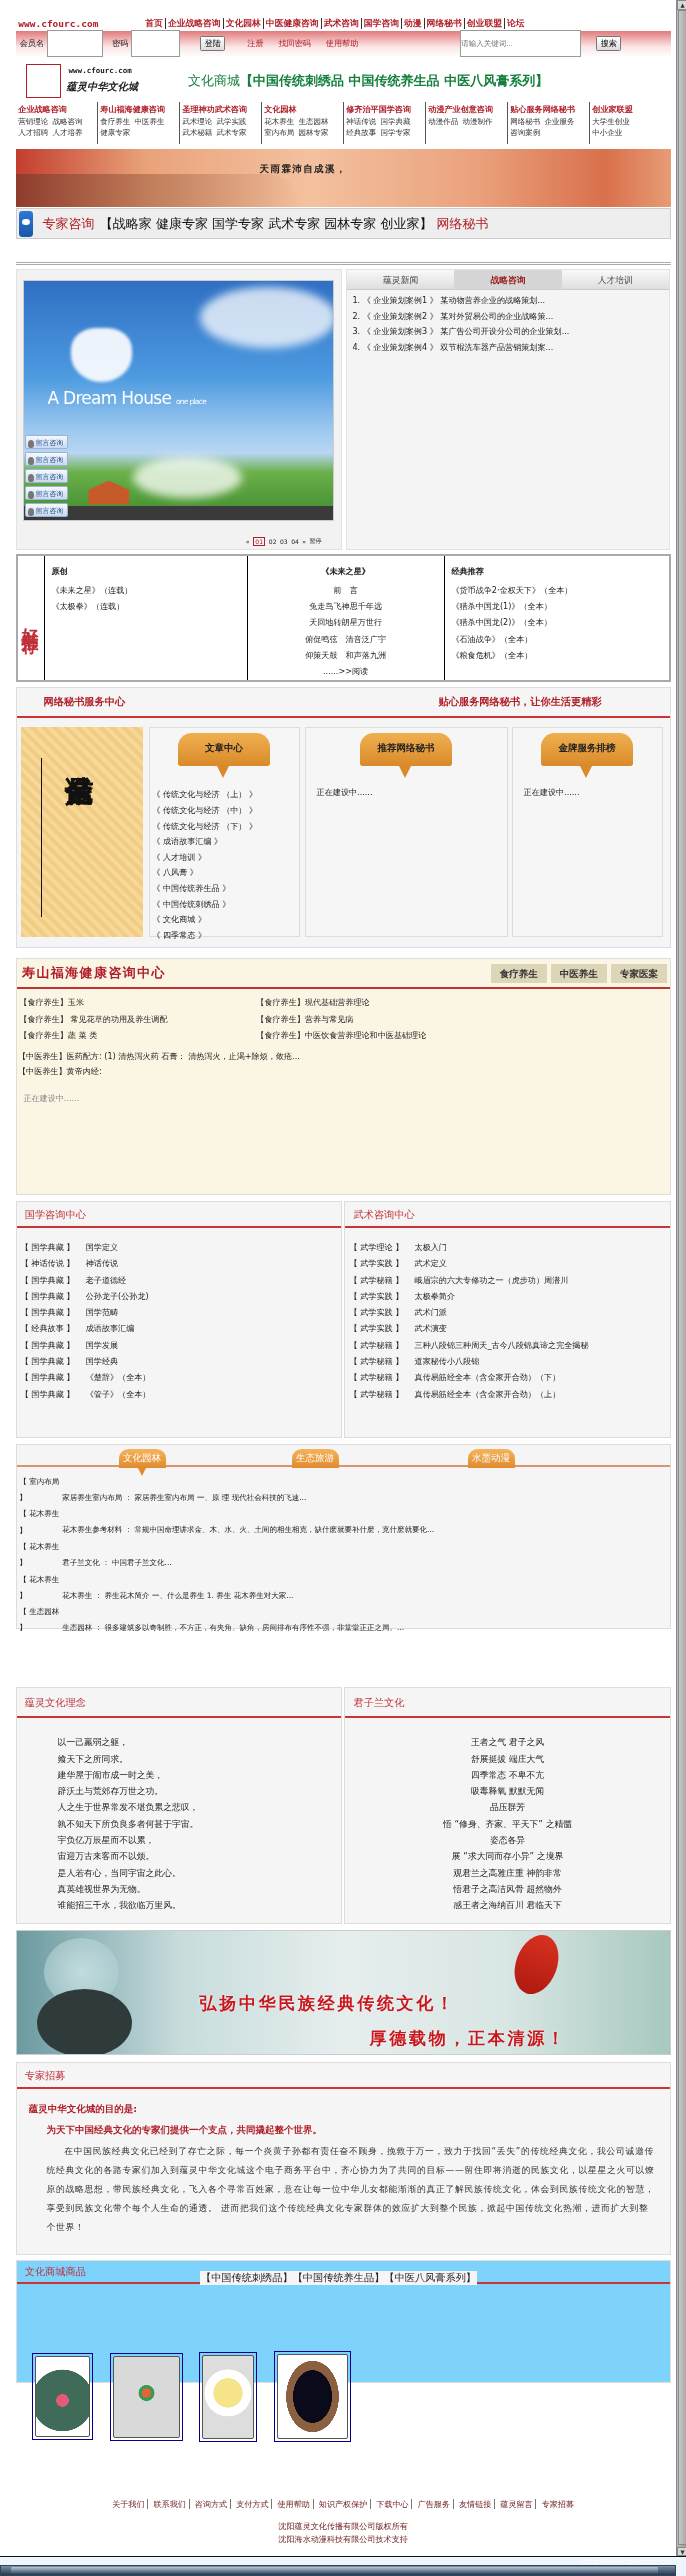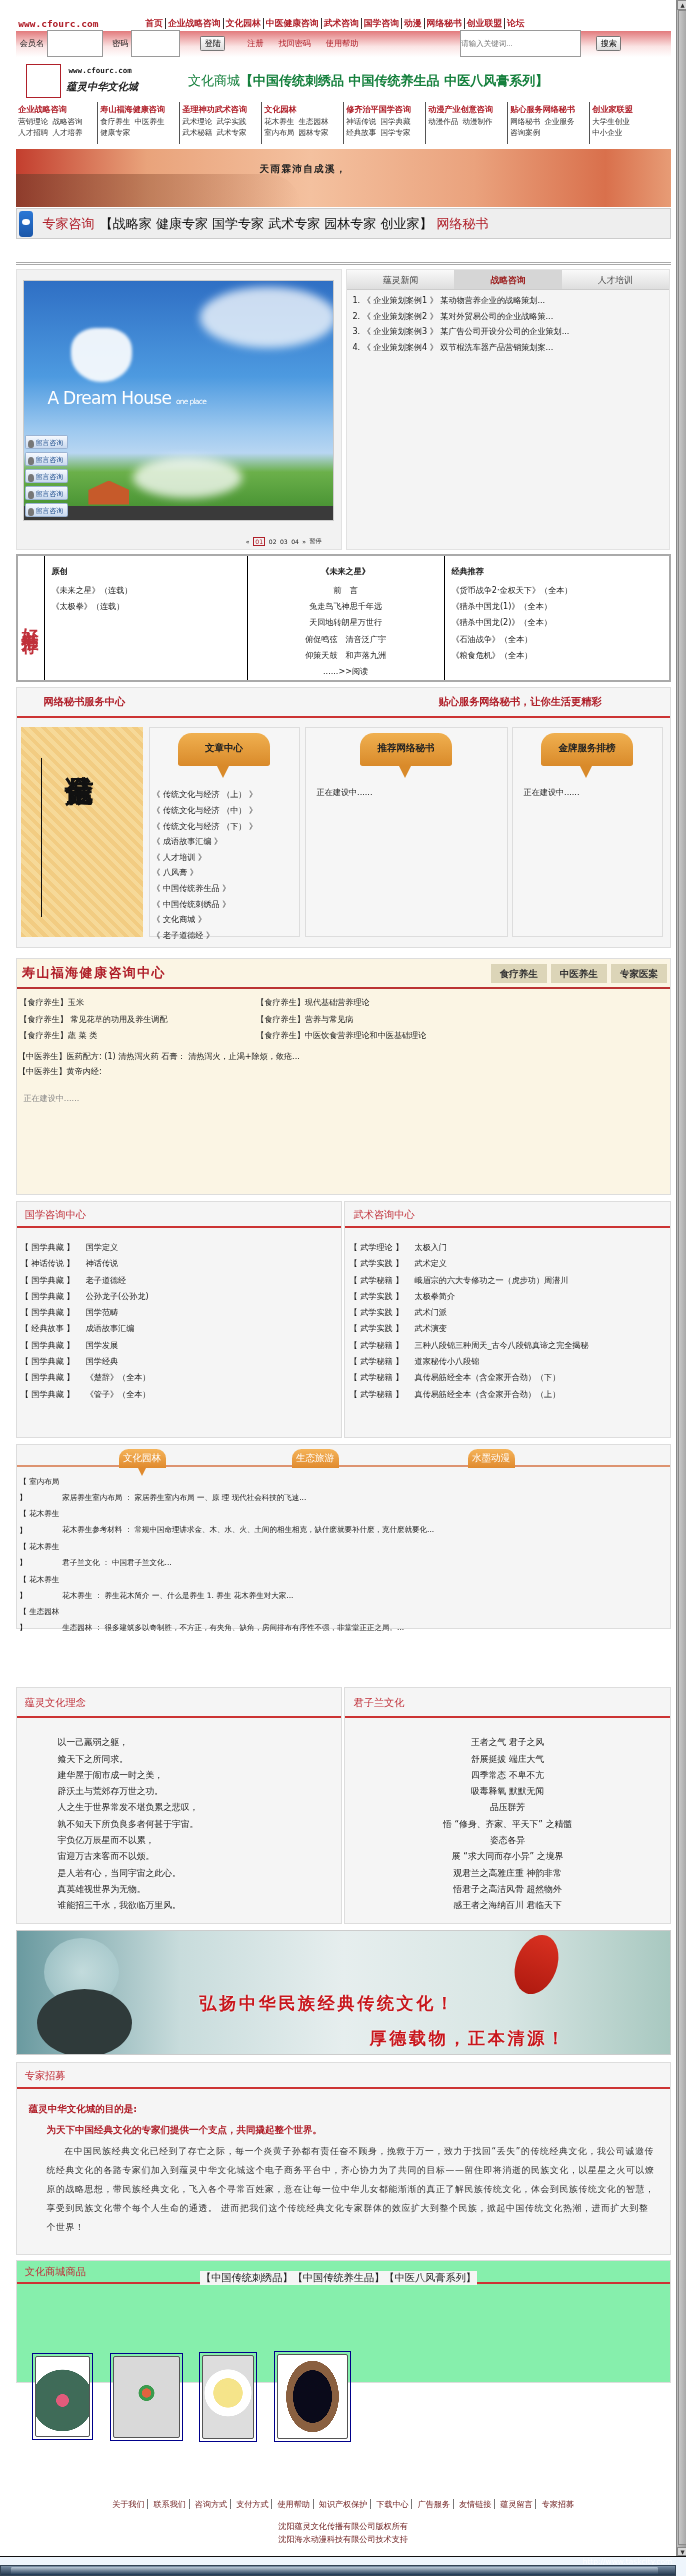--- a/index.html
+++ b/index.html
@@ -123,21 +123,21 @@
 .banner2{position:absolute;left:15.6px;top:1930px;width:655px;height:125px;background:linear-gradient(90deg,#6a9aa0,#c8dcdc 25%,#e6eeee 50%,#d8e6e4 75%,#a8c8c0);overflow:hidden;border:0.7px solid #ccc}
 .banner2 .lotus{position:absolute;left:27px;top:6.8px;width:75px;height:68px;background:radial-gradient(circle,#d9ecec,#9fc4c8);border-radius:50%;opacity:.7}
 .banner2 .leaf{position:absolute;left:20.3px;top:58px;width:95px;height:68px;background:#2f3a3a;border-radius:50%}
 .banner2 .fish{position:absolute;left:499px;top:3.4px;width:41px;height:61px;background:linear-gradient(#d83020,#b01a10);border-radius:50%;transform:rotate(20deg)}
 .banner2 .s1{position:absolute;left:183px;top:61px;font-size:17px;font-weight:bold;color:#c8171d;letter-spacing:2.7px;text-shadow:0 0 2px #fff;font-family:"DejaVu Serif",serif}
 .banner2 .s2{position:absolute;left:353px;top:96px;font-size:17px;font-weight:bold;color:#c8171d;letter-spacing:2.7px;text-shadow:0 0 2px #fff;font-family:"DejaVu Serif",serif}
 .recruit{position:absolute;left:15.6px;top:2062px;width:655px;height:193px;background:#f5f5f5;border:1.4px solid #ddd}
 .recruit .h1{color:#b0202a;font-weight:bold;font-size:9.5px;padding:13.6px 0 0 12.2px}
 .recruit .h2{color:#b0202a;font-weight:bold;font-size:9.5px;padding:8.1px 0 0 30px}
 .recruit p{font-size:8.8px;line-height:19px;padding:5.4px 13.6px 0 30px;text-indent:2em;letter-spacing:0.7px;color:#333}
-.mall{position:absolute;left:15.6px;top:2260px;width:655px;height:123px;background:#86efac;border:1.4px solid #ddd}
+.mall{position:absolute;left:15.6px;top:2260px;width:655px;height:123px;background:#7dd3fc;border:1.4px solid #ddd}
 .mall-head{height:23px;border-bottom:2px solid #c33;position:relative}
 .mall-head .t{color:#c0303a;font-size:10.2px;position:absolute;left:8.1px;top:4.1px}
 .mall-head .series{position:absolute;left:183px;top:9.5px;font-size:10.2px;background:#f5f5f5;padding:0 1.4px}
 .prod{position:absolute;border:1.4px solid #00008b;padding:2px}
 .prod .img{width:100%;height:100%;border:1.4px solid #555;border-radius:2px}
 .footer{position:absolute;left:15.6px;top:2499px;width:655px;text-align:center;font-size:8.1px;color:#6b1a1a}
 .footer .links a{color:#6b1a1a;text-decoration:none;padding:0 2.7px;border-right:0.7px solid #777}
 .footer .links a:last-child{border-right:none}
 .footer .cp{margin-top:8.1px;line-height:16.3px}
 </style>
@@ -341,21 +341,21 @@
       <ul class="ns-list">
         <li>《 传统文化与经济 （上） 》</li>
         <li>《 传统文化与经济 （中） 》</li>
         <li>《 传统文化与经济 （下） 》</li>
         <li>《 成语故事汇编 》</li>
         <li>《 人才培训 》</li>
         <li>《 八风膏 》</li>
         <li>《 中国传统养生品 》</li>
         <li>《 中国传统刺绣品 》</li>
         <li>《 文化商城 》</li>
-        <li>《 老子道德经 》</li>
+        <li>《 四季常态 》</li>
       </ul>
     </div>
     <div class="ns-col" style="left:288px;width:203px">
       <div class="ribbon">
           <div class="tab">推荐网络秘书</div>
           <div class="tri"></div>
         </div>
       <div class="building">正在建设中......</div>
     </div>
     <div class="ns-col" style="left:495px;width:151px">

